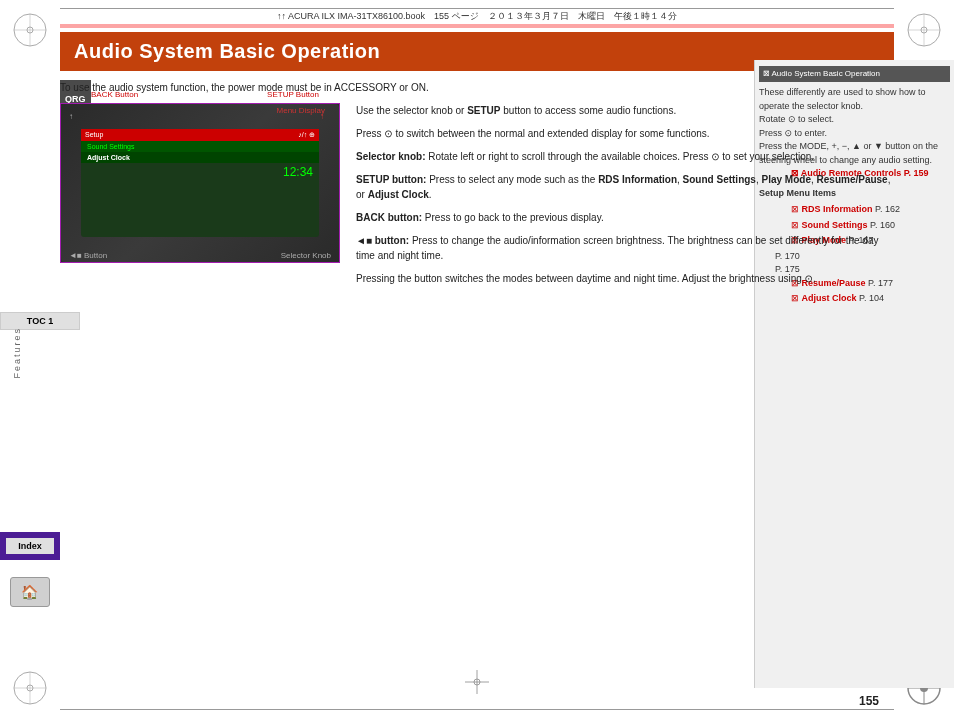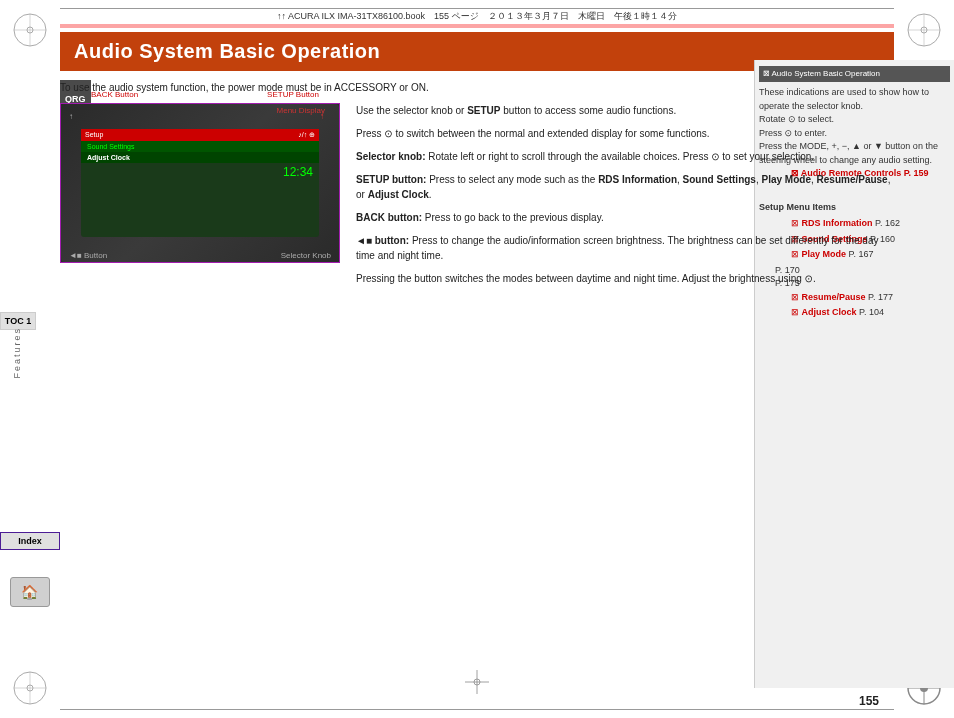--- a/index.html
+++ b/index.html
@@ -77,21 +77,21 @@
       bottom: 0;
       display: flex;
       flex-direction: column;
       align-items: center;
     }
 
     .toc-label {
       position: absolute;
       top: 280px;
       left: 0;
-      width: 36px;
+      width: 80px;
       background: #e0e0e0;
       text-align: center;
       font-size: 9px;
       font-weight: bold;
       padding: 3px 0;
       border: 1px solid #ccc;
     }
 
     .features-label {
       position: absolute;
@@ -107,21 +107,21 @@
     .index-label {
       position: absolute;
       top: 500px;
       left: 0;
       width: 60px;
       background: #e0e0e0;
       text-align: center;
       font-size: 9px;
       font-weight: bold;
       padding: 3px 0;
-      border: 1px solid #4c1d95;
+      border: 6px solid #4c1d95;
     }
 
     .home-button {
       position: absolute;
       top: 520px;
       left: 10px;
       width: 40px;
       height: 30px;
       background: #d0d0d0;
       border: 1px solid #999;
@@ -281,21 +281,21 @@
       padding: 2px 4px;
       margin-bottom: 4px;
     }
     .right-panel .panel-body {
       color: #333;
       margin-bottom: 6px;
     }
     .right-panel .section-title {
       font-weight: bold;
       font-size: 9px;
-      margin-top: 20px;
+      margin-top: 6px;
       margin-bottom: 3px;
     }
     .right-panel .link {
       color: #cc0000;
       font-weight: bold;
     }
     .right-panel .arrow-item {
       display: flex;
       align-items: flex-start;
       gap: 3px;
@@ -400,21 +400,21 @@
   <div class="home-button" style="position:absolute; top:545px; left:10px;">
     🏠
   </div>
 </div>
 
 <div class="right-panel">
   <div class="panel-title-bar">
     <span>⊠ Audio System Basic Operation</span>
   </div>
   <div class="panel-body">
-    <p>These indications are used to show how to operate the selector knob.</p>
+    <p>These differently are used to show how to operate the selector knob.</p>
     <p>Rotate ⊙ to select.</p>
     <p>Press ⊙ to enter.</p>
     <p>Press the MODE, +, −, ▲ or ▼ button on the steering wheel to change any audio setting.</p>
     <div class="arrow-item">
       <span style="color:#cc0000; font-weight:bold;">⊠ Audio Remote Controls P. 159</span>
     </div>
     <div class="section-title">Setup Menu Items</div>
     <div class="arrow-item">
       <span class="arrow">⊠</span>
       <span><span class="link">RDS Information</span> P. 162</span>

